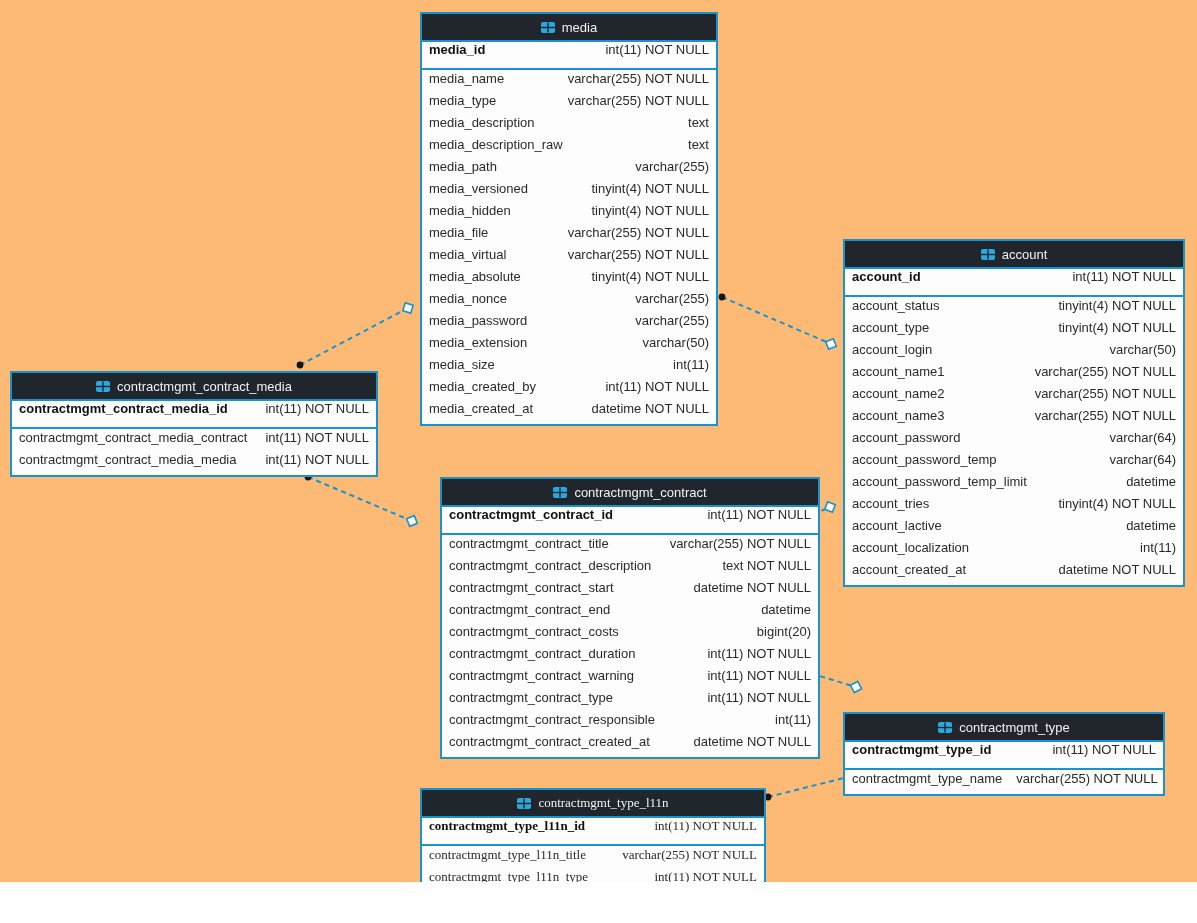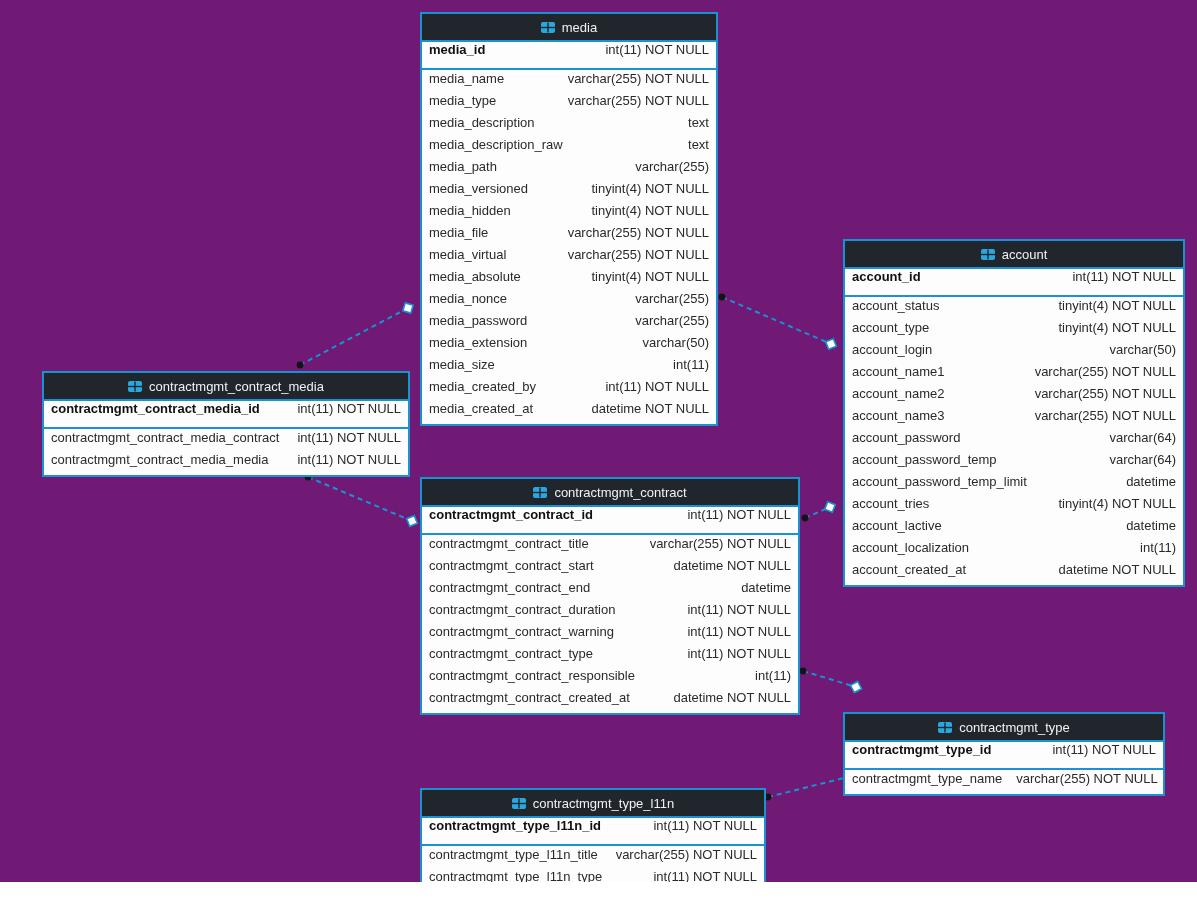--- a/index.html
+++ b/index.html
@@ -6,21 +6,21 @@
     --accent:#1793d1;
     --header-bg:#20262c;
     --header-fg:#f0f2f4;
     --row-bg:#fdfdfd;
     --row-fg:#2a2a2a;
     --icon:#29a8e0;
     --dot:#141414;
   }
   html,body{margin:0;padding:0;background:#ffffff;}
   body{font-family:"Liberation Sans",sans-serif;}
-  .canvas{position:relative;width:1197px;height:882px;background:#701a75;overflow:hidden;}
+  .canvas{position:relative;width:1197px;height:882px;background:#fdba74;overflow:hidden;}
   #conn-svg{position:absolute;left:0;top:0;z-index:1;}
   #tables-layer{position:absolute;left:0;top:0;width:100%;height:100%;z-index:2;pointer-events:none;}
   .db-table{
     position:absolute;box-sizing:border-box;background:var(--row-bg);
     border:2px solid var(--accent);pointer-events:auto;
   }
   .table-header{
     height:26px;background:var(--header-bg);color:var(--header-fg);
     display:flex;align-items:center;justify-content:center;gap:7px;
     font-size:13px;border-bottom:2px solid var(--accent);white-space:nowrap;
@@ -220,21 +220,21 @@
           <div class="row">
     <span class="col-name">account_localization</span>
     <span class="col-type">int(11)</span>
   </div>
           <div class="row">
     <span class="col-name">account_created_at</span>
     <span class="col-type">datetime NOT NULL</span>
   </div>
         </div>
   </div>
-      <div class="db-table" style="left: 10px; top: 371px; width: 368px; margin-left: 32px;">
+      <div class="db-table" style="left: 10px; top: 371px; width: 368px;">
     <div class="table-header">
       <span class="table-icon">
         <svg width="14" height="11" viewBox="0 0 14 11">
           <rect x="0.5" y="0.5" width="13" height="10" rx="1.2" style="fill:var(--icon);stroke:var(--icon)"></rect>
           <line x1="0" y1="5.5" x2="14" y2="5.5" style="stroke:var(--header-bg);stroke-width:1.4"></line>
           <line x1="7" y1="0.5" x2="7" y2="10.5" style="stroke:var(--header-bg);stroke-width:1.4"></line>
         </svg>
       </span>
       <span class="table-title">contractmgmt_contract_media</span>
     </div>
@@ -246,49 +246,57 @@
           <div class="row">
     <span class="col-name">contractmgmt_contract_media_contract</span>
     <span class="col-type">int(11) NOT NULL</span>
   </div>
           <div class="row">
     <span class="col-name">contractmgmt_contract_media_media</span>
     <span class="col-type">int(11) NOT NULL</span>
   </div>
         </div>
   </div>
-      <div class="db-table" style="left: 420px; top: 477px; width: 380px;">
+      <div class="db-table" style="left: 440px; top: 477px; width: 380px;">
     <div class="table-header">
       <span class="table-icon">
         <svg width="14" height="11" viewBox="0 0 14 11">
           <rect x="0.5" y="0.5" width="13" height="10" rx="1.2" style="fill:var(--icon);stroke:var(--icon)"></rect>
           <line x1="0" y1="5.5" x2="14" y2="5.5" style="stroke:var(--header-bg);stroke-width:1.4"></line>
           <line x1="7" y1="0.5" x2="7" y2="10.5" style="stroke:var(--header-bg);stroke-width:1.4"></line>
         </svg>
       </span>
       <span class="table-title">contractmgmt_contract</span>
     </div>
     <div class="row pk-row">
       <span class="col-name">contractmgmt_contract_id</span>
       <span class="col-type">int(11) NOT NULL</span>
     </div>
     <div class="rows">
           <div class="row">
     <span class="col-name">contractmgmt_contract_title</span>
     <span class="col-type">varchar(255) NOT NULL</span>
+  </div>
+          <div class="row">
+    <span class="col-name">contractmgmt_contract_description</span>
+    <span class="col-type">text NOT NULL</span>
   </div>
           <div class="row">
     <span class="col-name">contractmgmt_contract_start</span>
     <span class="col-type">datetime NOT NULL</span>
   </div>
           <div class="row">
     <span class="col-name">contractmgmt_contract_end</span>
     <span class="col-type">datetime</span>
   </div>
           <div class="row">
+    <span class="col-name">contractmgmt_contract_costs</span>
+    <span class="col-type">bigint(20)</span>
+  </div>
+          <div class="row">
     <span class="col-name">contractmgmt_contract_duration</span>
     <span class="col-type">int(11) NOT NULL</span>
   </div>
           <div class="row">
     <span class="col-name">contractmgmt_contract_warning</span>
     <span class="col-type">int(11) NOT NULL</span>
   </div>
           <div class="row">
     <span class="col-name">contractmgmt_contract_type</span>
     <span class="col-type">int(11) NOT NULL</span>
@@ -318,21 +326,21 @@
       <span class="col-name">contractmgmt_type_id</span>
       <span class="col-type">int(11) NOT NULL</span>
     </div>
     <div class="rows">
           <div class="row">
     <span class="col-name">contractmgmt_type_name</span>
     <span class="col-type">varchar(255) NOT NULL</span>
   </div>
         </div>
   </div>
-      <div class="db-table" style="left: 420px; top: 788px; width: 346px;">
+      <div class="db-table" style="left: 420px; top: 788px; width: 346px; font-family: Liberation Serif, serif;">
     <div class="table-header">
       <span class="table-icon">
         <svg width="14" height="11" viewBox="0 0 14 11">
           <rect x="0.5" y="0.5" width="13" height="10" rx="1.2" style="fill:var(--icon);stroke:var(--icon)"></rect>
           <line x1="0" y1="5.5" x2="14" y2="5.5" style="stroke:var(--header-bg);stroke-width:1.4"></line>
           <line x1="7" y1="0.5" x2="7" y2="10.5" style="stroke:var(--header-bg);stroke-width:1.4"></line>
         </svg>
       </span>
       <span class="table-title">contractmgmt_type_l11n</span>
     </div>

